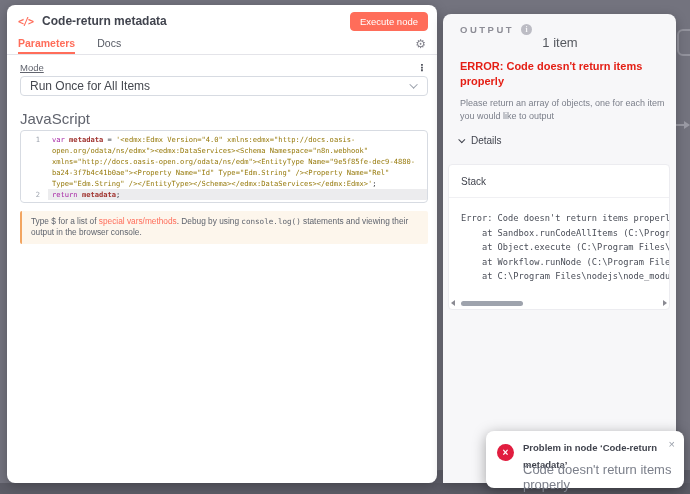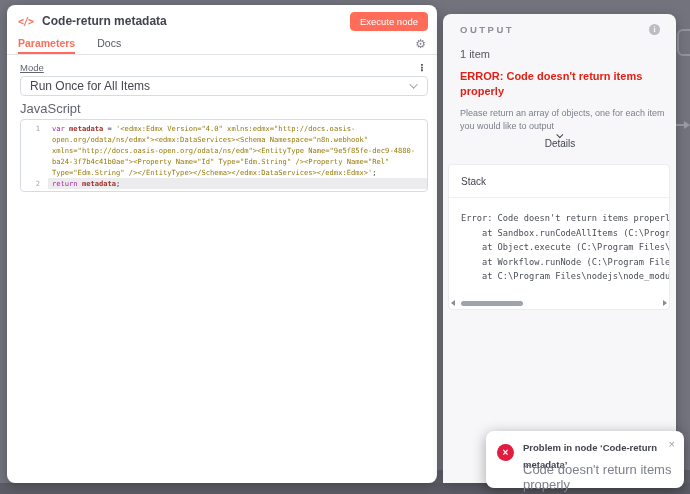--- a/index.html
+++ b/index.html
@@ -31,46 +31,46 @@
   .tab { display:flex; align-items:center; font-size:10.5px; color:#545862; margin-right:22px; border-bottom:2px solid transparent; cursor:pointer; }
   .tab.active { color:#ff6d5a; font-weight:700; border-bottom-color:#ff6d5a; }
   .gear { margin-left:auto; align-self:center; color:#83838d; font-size:12px; line-height:1; cursor:pointer; }
 
   .ndv-body { padding:7px 9px 0 13px; }
   .field-row { display:flex; align-items:center; }
   .field-label { font-size:9.5px; color:#61646e;text-decoration:underline; }
   .kebab { margin-left:auto; margin-right:1px; color:#4a4d57; font-size:10px; font-weight:700; line-height:1; letter-spacing:0; cursor:pointer; }
   .select { margin-top:3px; height:20px; border:1px solid #d7dbe2; border-radius:4px; background:#fff; display:flex; align-items:center; padding:0 9px; font-size:12px; color:#45484f; cursor:pointer; }
   .chev { margin-left:auto; width:6px; height:6px; border-left:1.5px solid #9aa0ab; border-bottom:1.5px solid #9aa0ab; transform:rotate(-45deg) translateY(-2px); }
-  .lang-label { margin-top:5px; font-size:13px; color:#61646e; }
+  .lang-label { margin-top:14px; font-size:15px; color:#61646e; }
 
   .editor { margin-top:3px; border:1px solid #d7dbe2; border-radius:4px; overflow:hidden; background:#fff; padding:3px 0 2px 0; cursor:text; }
   .ed-row { display:flex; line-height:11px; font-family:"DejaVu Sans Mono",monospace; font-size:7.1px; }
   .ed-gutter { flex:0 0 27px; text-align:right; padding-right:8px; color:#9ba1ac; background:#fff; }
   .ed-content { flex:1; white-space:pre; overflow:hidden; padding-left:4px; color:#383a42; }
   .ed-row.active .ed-content { background:#ececee; }
   .tok-kw { color:#a626a4; }
   .tok-def { color:#a13531; font-weight:700; }
   .tok-str { color:#96790a; }
   .tok-pl { color:#383a42; }
 
   .notice { margin-top:8px; background:#fdf6ec; border-left:2px solid #f2a561; border-radius:2px; padding:5px 8px 6px 9px; font-size:8.3px; line-height:11px; color:#5f646e; }
   .notice a { color:#ff6d5a; text-decoration:none; cursor:pointer; }
   .notice code { font-family:"DejaVu Sans Mono",monospace; font-size:7.6px; color:#5f646e; }
 
   
   .output { position:absolute; left:443px; top:14px; width:233px; height:469px; background:#f7f7f9; border-radius:8px 8px 0 0; z-index:3; box-shadow:0 3px 12px rgba(0,0,0,.25); }
   .out-pad { padding:10px 16px 0 17px; }
-  .out-header { display:flex; align-items:center; gap:7px;justify-content:space-between; }
+  .out-header { display:flex; align-items:center; gap:7px; }
   .out-title { font-size:9.5px; font-weight:700; letter-spacing:2.5px; color:#8d8d96; }
   .info-dot { width:11px; height:11px; border-radius:50%; background:#bcbcc4; color:#f7f7f9; font-size:7.5px; font-weight:700; display:flex; align-items:center; justify-content:center; font-family:"Liberation Serif",serif; cursor:pointer; }
-  .out-count { margin-top:13px; font-size:11px; color:#55585f; }
+  .out-count { font-size:13px; color:#55585f;text-align:center; }
   .out-error-title { margin-top:9px; width:205px; font-size:11px; font-weight:700; color:#e41e14; line-height:15px; }
   .out-error-desc { margin-top:8px; width:215px; font-size:9px; color:#7b7f8a; line-height:13px; }
-  .details-toggle { display:flex; align-items:center; cursor:pointer;flex-direction:column; }
+  .details-toggle { margin-top:12px; display:flex; align-items:center; gap:6px; cursor:pointer; }
   .details-chev { width:5px; height:5px; border-left:1.5px solid #41444e; border-bottom:1.5px solid #41444e; transform:rotate(-45deg) translateY(-1px); }
   .details-label { font-size:10px; color:#41444e; }
 
   .stack-card { position:absolute; left:5px; right:6px; top:150px; height:146px; background:#fff; border:1px solid #ececf0; border-radius:4px; overflow:hidden; }
   .stack-head { height:33px; display:flex; align-items:center; padding-left:12px; font-size:10px; color:#41444e; border-bottom:1px solid #f0f0f3; }
   .stack-body { padding:13px 0 0 12px; font-family:"DejaVu Sans Mono",monospace; font-size:8.7px; line-height:14.6px; color:#4a4e58; white-space:pre; overflow:hidden; }
   .hscroll { position:absolute; left:2px; right:2px; bottom:2px; height:8px; display:flex; align-items:center; }
   .hs-arrow { width:0; height:0; cursor:pointer; }
   .hs-arrow.left { border-right:4px solid #8a8a92; border-top:3px solid transparent; border-bottom:3px solid transparent; }
   .hs-arrow.right { margin-left:auto; border-left:4px solid #8a8a92; border-top:3px solid transparent; border-bottom:3px solid transparent; }
@@ -140,20 +140,23 @@
             <div class="ed-row">
               <div class="ed-gutter"></div>
               <div class="ed-content"><span class="tok-str">Type="Edm.String" /&gt;&lt;/EntityType&gt;&lt;/Schema&gt;&lt;/edmx:DataServices&gt;&lt;/edmx:Edmx&gt;'</span><span class="tok-pl">;</span></div>
             </div>
             <div class="ed-row active">
               <div class="ed-gutter">2</div>
               <div class="ed-content"><span class="tok-kw">return</span><span class="tok-pl"> </span><span class="tok-def">metadata</span><span class="tok-pl">;</span></div>
             </div>
           </div>
       </div>
+      <div class="notice">
+        <span>Type $ for a list of </span><a>special vars/methods</a><span>. Debug by using </span><code>console.log()</code><span> statements and viewing their output in the browser console.</span>
+      </div>
     </div>
   </div>
 
   <div class="output">
     <div class="out-pad">
       <div class="out-header">
         <span class="out-title">OUTPUT</span>
         <span class="info-dot">i</span>
       </div>
       <div class="out-count">1 item</div>

